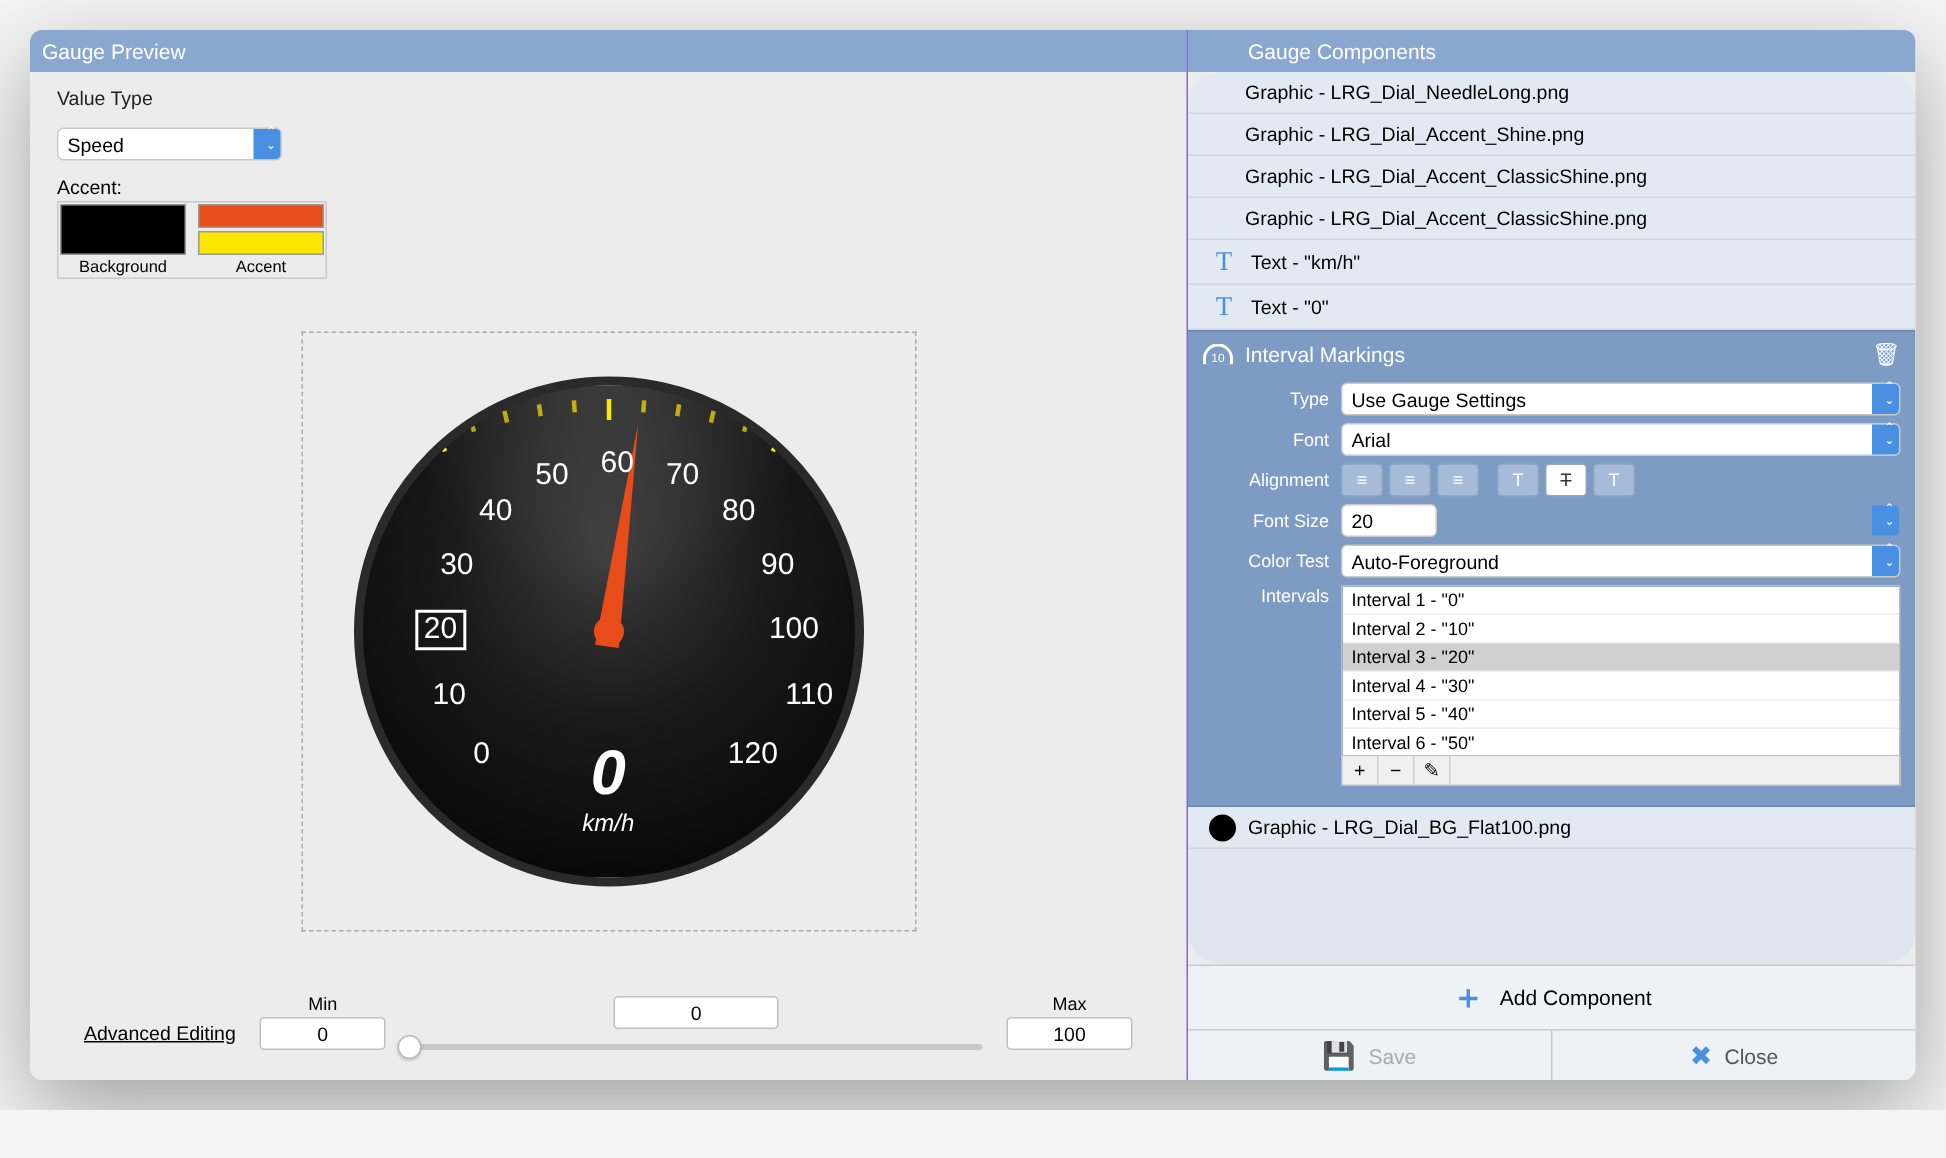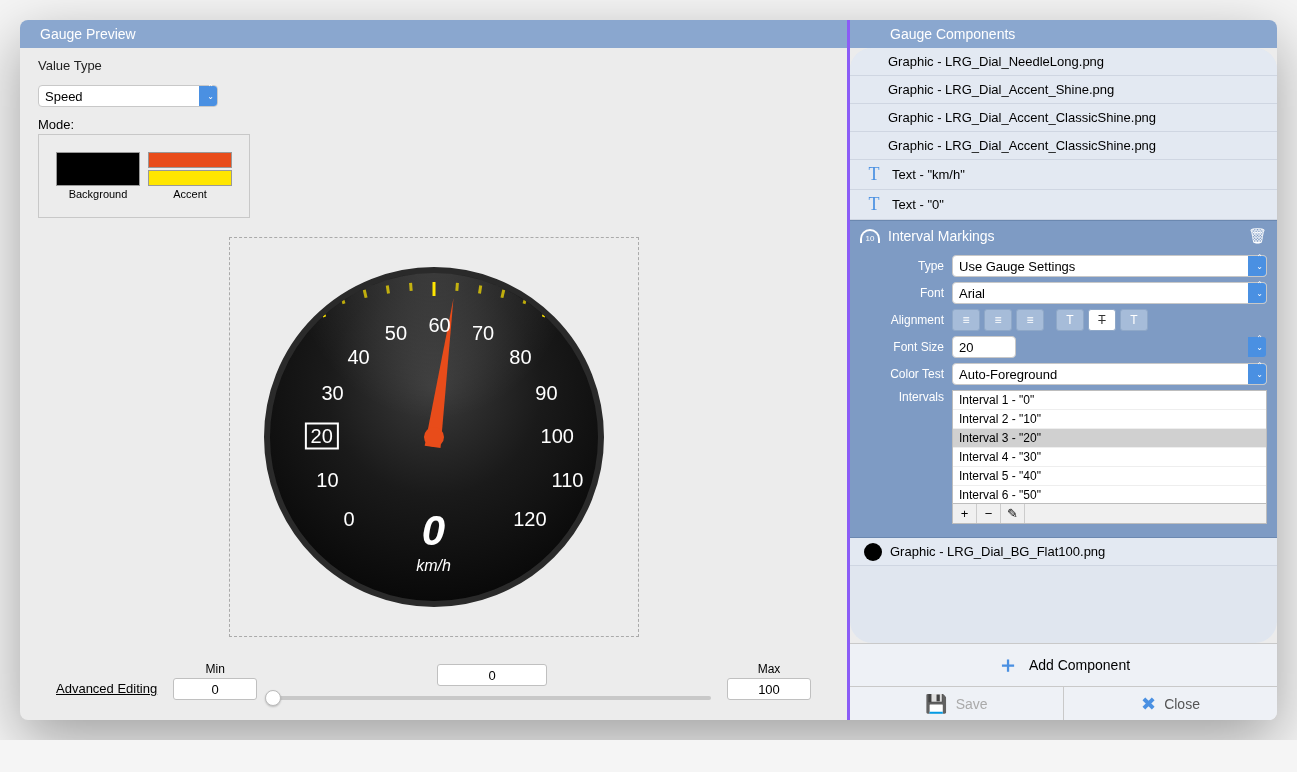--- a/index.html
+++ b/index.html
@@ -15,51 +15,51 @@
     background: linear-gradient(#f6f6f6,#e8e8e8);
     border-bottom: 1px solid #d0d0d0; position: relative;
   }
   .tl-buttons { display: flex; gap: 8px; padding-left: 10px; }
   .tl-btn { width: 12px; height: 12px; border-radius: 50%; }
   .tl-red { background: #ff5f57; } .tl-yellow { background: #ffbd2e; } .tl-green { background: #28c940; }
   .titlebar-title { position: absolute; left: 0; right: 0; text-align: center; font-size: 13px; color: #444; }
 
   .content { flex: 1; display: flex; }
   .left-panel { flex: 1; display: flex; flex-direction: column; }
-  .right-panel { width: 430px; display: flex; flex-direction: column; border-left: 3px solid #8b5cf6; }
+  .right-panel { width: 486px; display: flex; flex-direction: column; border-left: 1px solid #8b5cf6; }
 
   .panel-header {
     background: #8aa7cf; color: #fff; font-size: 14px;
-    padding: 6px 20px; font-weight: 500;
+    padding: 6px 8px; font-weight: 500;
   }
   .panel-header.right { display: flex; align-items: center; padding-left: 40px; }
 
   .left-body { flex: 1; padding: 10px 18px 8px; display: flex; flex-direction: column; }
   .vt-row { margin-bottom: 6px; }
   .vt-row label { font-size: 13px; color: #222; display: block; margin-bottom: 12px; }
   .mac-select {
     background: #fff; border: 1px solid #c8c8c8; border-radius: 4px;
     font-size: 13px; height: 22px; padding: 0 22px 0 6px;
     appearance: none; position: relative; display: inline-block;
   }
   .select-wrap { position: relative; display: inline-block; }
   .select-wrap::after {
     content: ""; position: absolute; right: 1px; top: 1px; bottom: 1px; width: 18px;
     background: #4a90e2; border-radius: 0 3px 3px 0;
   }
   .select-wrap::before {
     content: "⌃\A⌄"; white-space: pre; position: absolute; right: 4px; top: -2px;
     color: #fff; font-size: 8px; line-height: 9px; z-index: 2; text-align: center;
   }
-  #vt-select { width: 180px; }
+  #vt-select { width: 150px; }
 
   .color-box { margin-top: 4px; }
   .color-box > label { font-size: 13px; display: block; margin-bottom: 2px; }
   .swatches-frame {
-    display: inline-flex; gap: 8px; padding: 17px; border: 1px solid #c8c8c8;
+    display: inline-flex; gap: 8px; padding: 1px; border: 1px solid #c8c8c8;
     background: #ececec;
   }
   .sw-col { display: flex; flex-direction: column; align-items: center; gap: 2px; }
   .sw { width: 84px; height: 34px; border: 1px solid #999; }
   .sw-bg { background: #000; }
   .sw-accent-top { width: 84px; height: 16px; background: #e84c1a; border: 1px solid #999; }
   .sw-accent-bot { width: 84px; height: 16px; background: #ffe600; border: 1px solid #999; margin-top: 2px; }
   .sw-label { font-size: 11px; }
 
   .gauge-area {
@@ -212,21 +212,21 @@
         <div class="vt-row">
           <label>Value Type</label>
           <span class="select-wrap">
             <select id="vt-select" class="mac-select">
               <option>Speed</option>
             </select>
           </span>
         </div>
 
         <div class="color-box">
-          <label>Mode:</label>
+          <label>Accent:</label>
           <div class="swatches-frame">
             <div class="sw-col">
               <div class="sw sw-bg"></div>
               <div class="sw-label">Background</div>
             </div>
             <div class="sw-col">
               <div>
                 <div class="sw-accent-top"></div>
                 <div class="sw-accent-bot"></div>
               </div>

